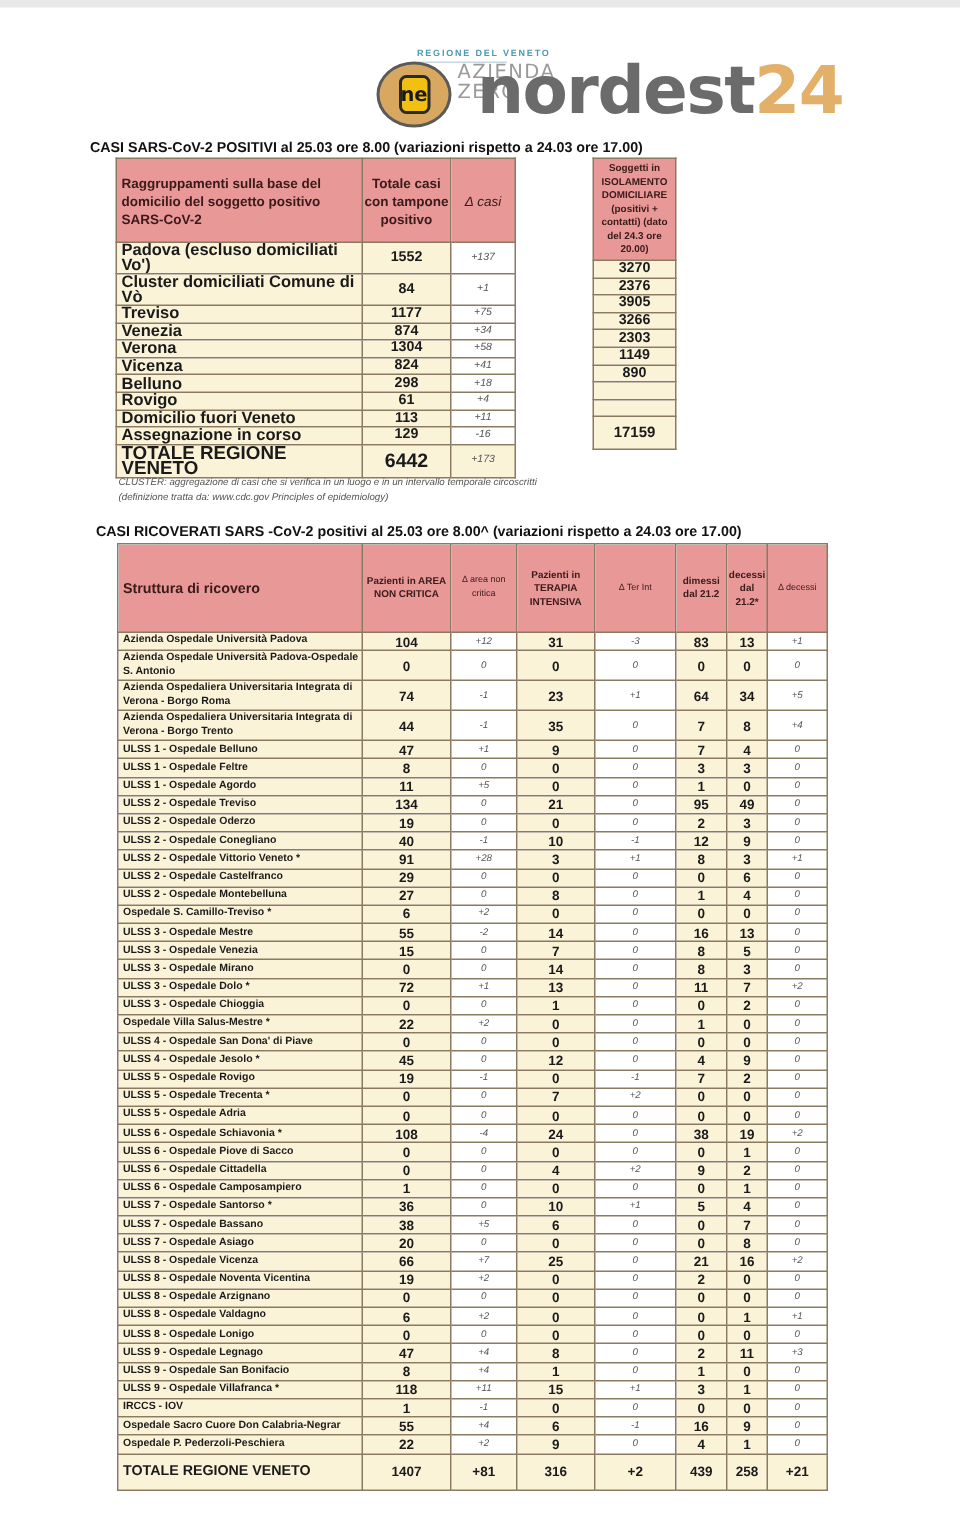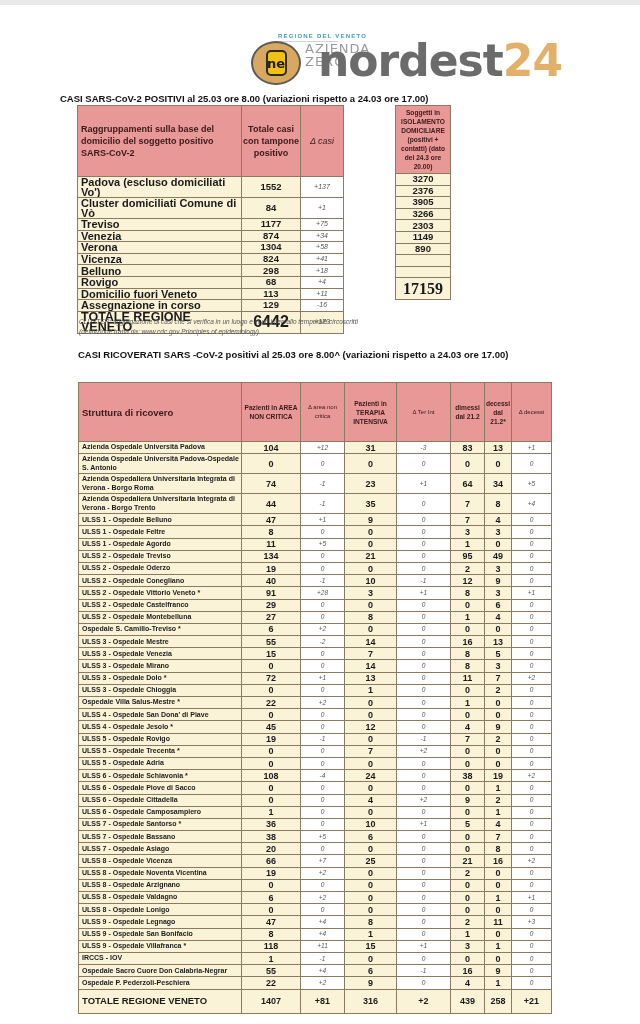--- a/index.html
+++ b/index.html
@@ -21,39 +21,39 @@
 
   table { border-collapse: collapse; position: absolute; table-layout: fixed; }
   td, th { border: 1px solid #8a7a62; font-size: 8.3px; overflow: hidden; }
   th { background: #e89896; color: #3a1a1a; font-weight: bold; text-align: center; vertical-align: middle; }
   td { background: #fbf3d8; }
   td.lbl { font-weight: bold; text-align: left; padding-left: 3px; }
   td.num { font-weight: bold; text-align: center; font-size: 9.5px; }
   td.delta { font-style: italic; text-align: center; font-size: 7px; color: #555; }
   td.white { background: #ffffff; }
   tr.total td.lbl { font-size: 12.5px; }
-  tr.total td.num { font-size: 16px; }
+  tr.total td.num { font-size: 13px; }
 
   .t1 { left: 77px; top: 105px; width: 266px; }
   .t1 th.h-label { text-align: left; padding-left: 3px; font-size: 9px; line-height: 12px; }
   .t1 th { font-size: 9px; line-height: 12px; }
   .t1 th.h-delta { font-style: italic; font-weight: normal; }
   .t1 td { height: 11.6px; line-height: 10px; }
   .t1 td.lbl { font-size: 11px; }
   .t1 td.num { font-size: 9.5px; }
   .t1 tr.total td { height: 22px; }
 
   .t1b { left: 395px; top: 105px; width: 55px; }
   .t1b th { font-size: 6.6px; line-height: 9px; padding: 2px 1px; }
   .t1b td { text-align: center; font-weight: bold; font-size: 9.5px; height: 11.6px; line-height: 10px; }
-  .t1b tr.total td { font-size: 16px; height: 22px; font-family: Liberation Serif, serif; }
+  .t1b tr.total td { font-size: 10px; height: 22px; }
 
   .footnote { position: absolute; left: 79px; font-size: 6.5px; font-style: italic; color: #555; white-space: nowrap; }
 
-  .t2 { left: 78px; top: 362px; width: 473px; margin-top: 20px; }
+  .t2 { left: 78px; top: 362px; width: 473px; }
   .t2 th { font-size: 6.6px; line-height: 9px; }
   .t2 th.h-label { text-align: left; padding-left: 3px; font-size: 9.5px; }
   .t2 th.h-small { font-weight: normal; font-size: 6px; }
   .t2 td { height: 12.2px; line-height: 10px; }
   .t2 td.lbl { font-size: 7px; line-height: 8.2px; }
   .t2 tr.tall td { height: 20px; }
   .t2 td.num { font-size: 9px; }
   .t2 td.delta { font-size: 6.5px; }
   .t2 tr.total td { height: 24px; }
   .t2 tr.total td.lbl { font-size: 9.5px; }
@@ -82,21 +82,21 @@
 
 <div class="section-title" style="left:60px; top:93px;">CASI SARS-CoV-2 POSITIVI  al 25.03 ore 8.00 (variazioni  rispetto a 24.03 ore 17.00)</div>
 
 <table class="t1">
   <colgroup>
       <col style="width:164px">
       <col style="width:59px">
       <col style="width:43px">
     </colgroup>
   <thead>
-    <tr style="height:71px">
+    <tr style="height:56px">
       <th class="h-label">Raggruppamenti sulla base del domicilio del soggetto positivo SARS-CoV-2</th>
       <th>Totale casi con tampone positivo</th>
       <th class="h-delta">Δ casi</th>
     </tr>
   </thead>
   <tbody id="t1-body">
       <tr>
         <td class="lbl">Padova (escluso domiciliati Vo')</td>
         <td class="num">1552</td>
         <td class="delta white">+137</td>
@@ -126,21 +126,21 @@
         <td class="num">824</td>
         <td class="delta white">+41</td>
       </tr>
       <tr>
         <td class="lbl">Belluno</td>
         <td class="num">298</td>
         <td class="delta white">+18</td>
       </tr>
       <tr>
         <td class="lbl">Rovigo</td>
-        <td class="num">68</td>
+        <td class="num">61</td>
         <td class="delta white">+4</td>
       </tr>
       <tr>
         <td class="lbl">Domicilio fuori Veneto</td>
         <td class="num">113</td>
         <td class="delta white">+11</td>
       </tr>
       <tr>
         <td class="lbl">Assegnazione in corso</td>
         <td class="num">129</td>
@@ -194,21 +194,21 @@
       </tr>
       <tr class="total">
         <td>17159</td>
       </tr>
     </tbody>
 </table>
 
 <div class="footnote" style="top:318px;">CLUSTER: aggregazione di casi che si verifica in un luogo e in un intervallo temporale circoscritti</div>
 <div class="footnote" style="top:328px;">(definizione tratta da: www.cdc.gov    Principles of epidemiology)</div>
 
-<div class="section-title" style="left:78px; top:349px;text-align:right;">CASI RICOVERATI SARS -CoV-2 positivi al 25.03 ore 8.00^ (variazioni  rispetto a 24.03 ore 17.00)</div>
+<div class="section-title" style="left:64px; top:349px;text-align:right;">CASI RICOVERATI SARS -CoV-2 positivi al 25.03 ore 8.00^ (variazioni  rispetto a 24.03 ore 17.00)</div>
 
 <table class="t2">
   <colgroup>
     <col style="width:163px">
       <col style="width:59px">
       <col style="width:44px">
       <col style="width:52px">
     <col style="width:54px">
       <col style="width:34px">
       <col style="width:27px">

